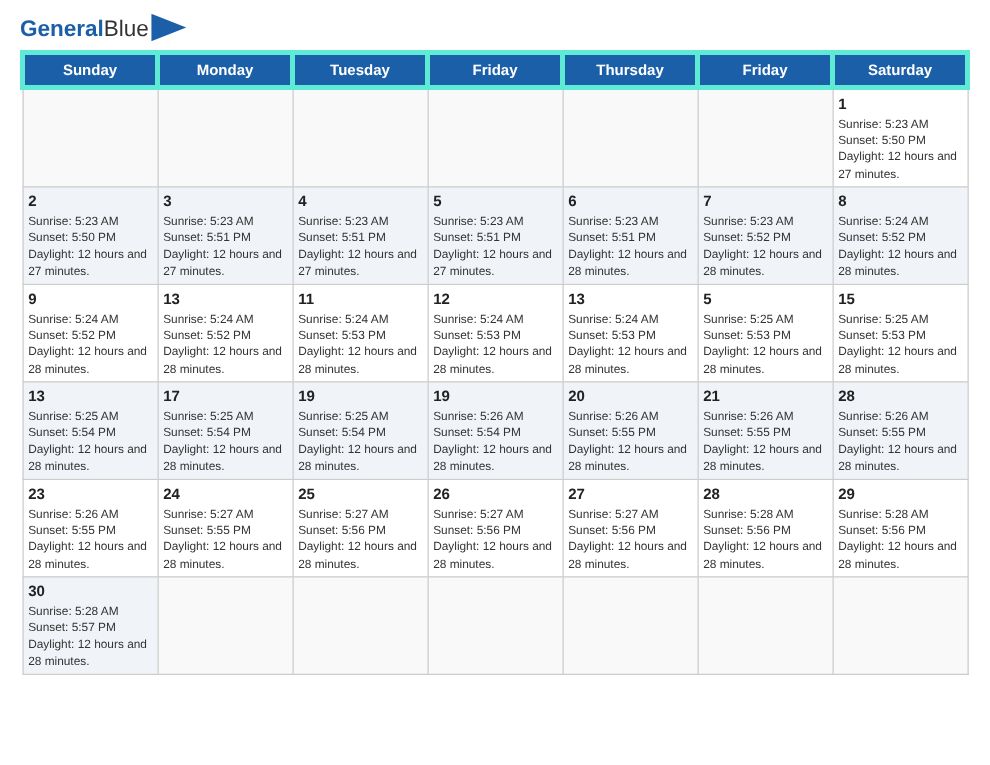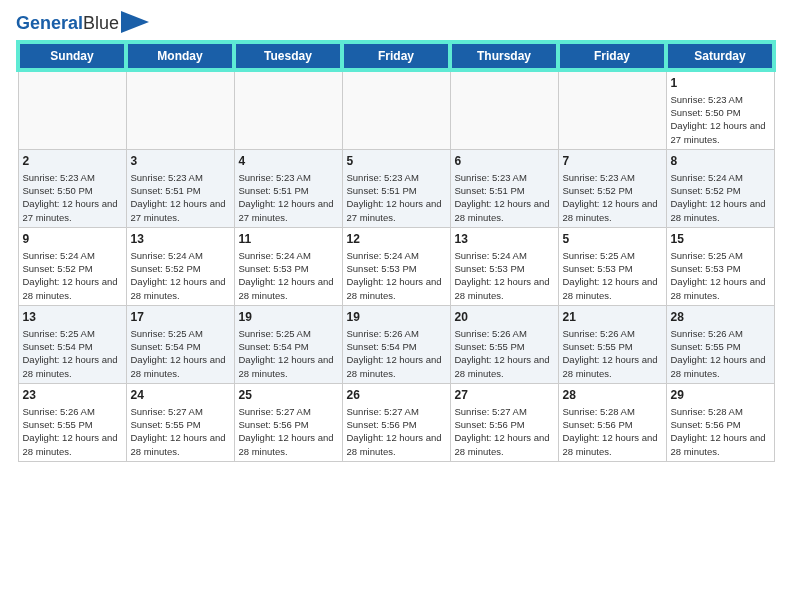--- a/index.html
+++ b/index.html
@@ -228,15 +228,26 @@
           <td><span class="day-number">27</span><span style="white-space: pre-line;">Sunrise: 5:27 AM
 Sunset: 5:56 PM
 Daylight: 12 hours and 28 minutes.</span></td>
           <td><span class="day-number">28</span><span style="white-space: pre-line;">Sunrise: 5:28 AM
 Sunset: 5:56 PM
 Daylight: 12 hours and 28 minutes.</span></td>
           <td><span class="day-number">29</span><span style="white-space: pre-line;">Sunrise: 5:28 AM
 Sunset: 5:56 PM
 Daylight: 12 hours and 28 minutes.</span></td>
         </tr>
+        <tr class="last-row">
+          <td><span class="day-number">30</span><span style="white-space: pre-line;">Sunrise: 5:28 AM
+Sunset: 5:57 PM
+Daylight: 12 hours and 28 minutes.</span></td>
+          <td class="empty-cell"></td>
+          <td class="empty-cell"></td>
+          <td class="empty-cell"></td>
+          <td class="empty-cell"></td>
+          <td class="empty-cell"></td>
+          <td class="empty-cell"></td>
+        </tr>
       </tbody>
   </table>
 </div>
 
 </body></html>

